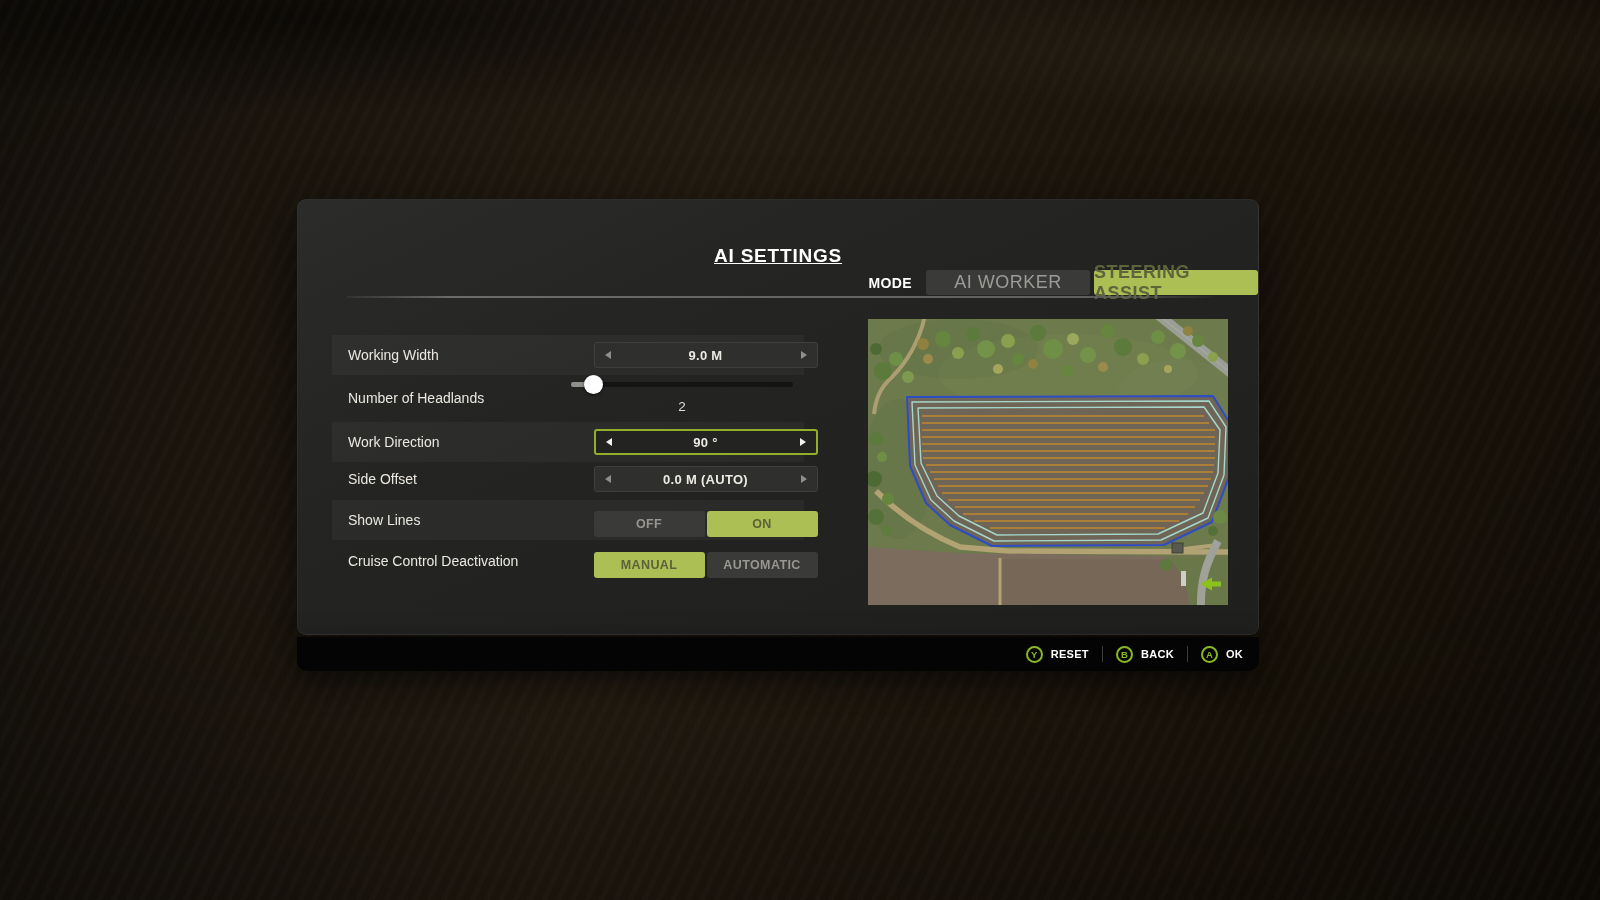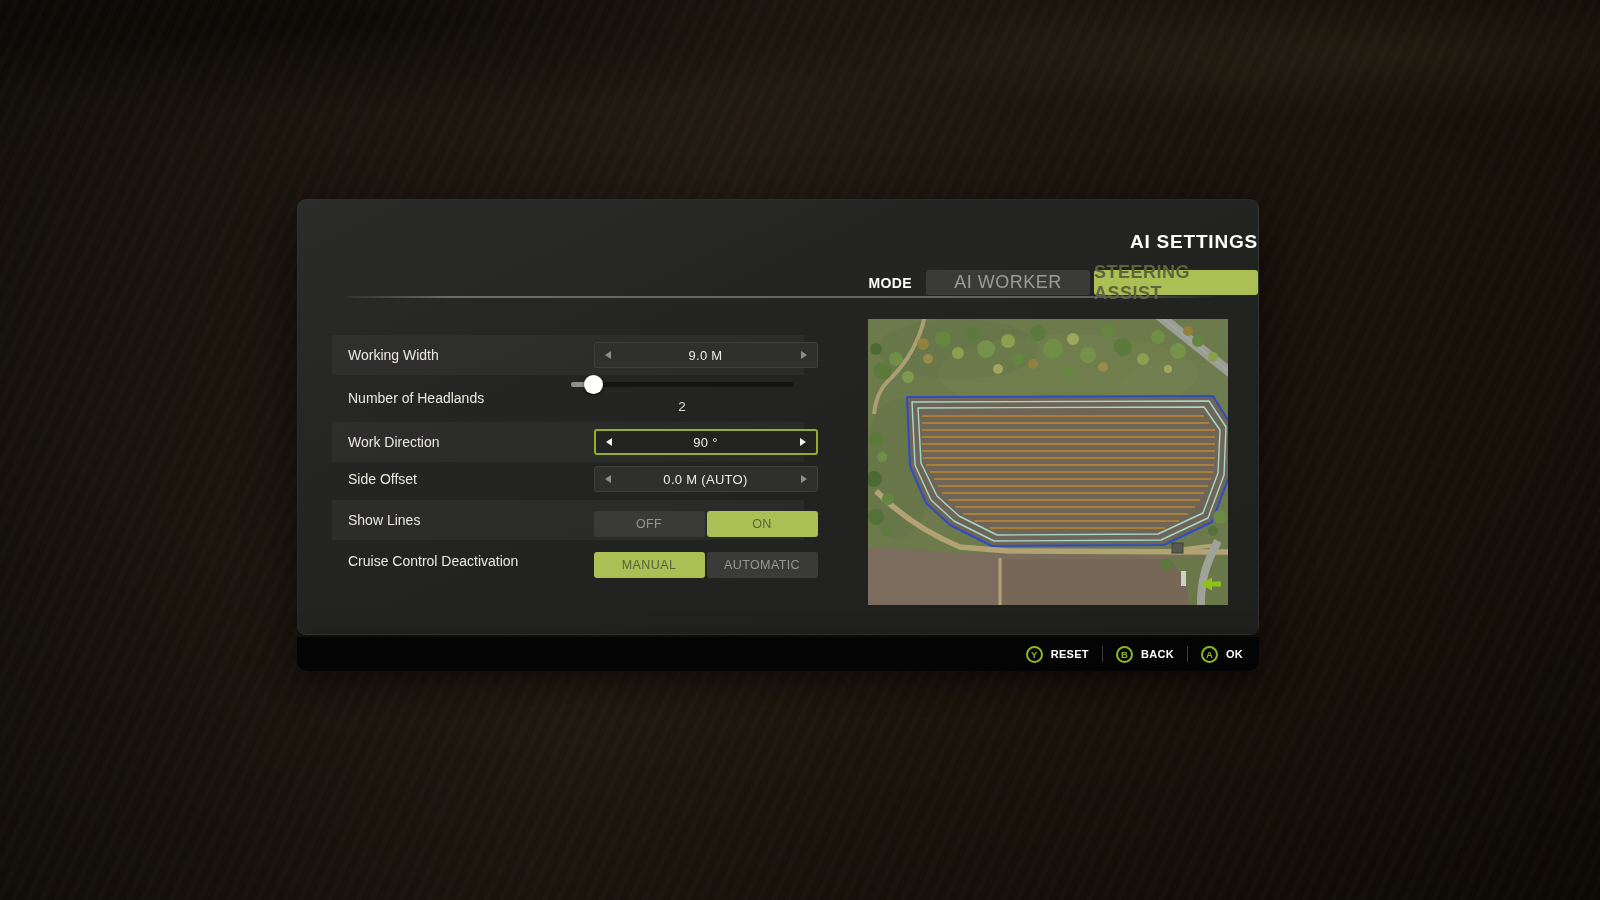--- a/index.html
+++ b/index.html
@@ -27,22 +27,22 @@
     box-shadow:0 14px 48px rgba(0,0,0,0.55);
   }
   .footer-bar {
     position:absolute; left:297px; top:637px; width:962px; height:34px;
     background:#040404; border-radius:0 0 10px 10px;
     display:flex; align-items:center; justify-content:flex-end;
     padding-right:16px; gap:13px;
     box-shadow:0 10px 30px rgba(0,0,0,0.5);
   }
   .dlg-title {
-    position:absolute; top:31px; left:0; width:100%;
-    text-align:right; color:#ffffff; font-size:19px; font-weight:bold; letter-spacing:0.8px;
+    position:absolute; top:45px; left:0; width:100%;
+    text-align:center; color:#ffffff; font-size:19px; font-weight:bold; letter-spacing:0.8px;text-decoration:underline;
   }
   .mode-row {
     position:absolute; top:70px; left:0; width:100%; height:25px;
     display:flex; justify-content:flex-end; align-items:center; gap:14px;
   }
   .mode-label { color:#ffffff; font-size:14px; font-weight:bold; letter-spacing:0.4px; }
   .tabs { display:flex; gap:4px; }
   .tab {
     width:164px; height:25px; border-radius:3px;
     display:flex; align-items:center; justify-content:center;
@@ -53,21 +53,21 @@
   .separator {
     position:absolute; top:96px; left:48px; width:867px; height:2px;
     background:linear-gradient(90deg, rgba(130,130,128,0.1), #6b6b68 12%, #606060 85%, rgba(100,100,100,0.08));
     border-radius:1px;
   }
   
   .rows { position:absolute; left:34px; top:121px; width:472px; }
   .row { position:absolute; left:0; width:472px; display:flex; align-items:center; }
   .row.light { background:rgba(255,255,255,0.038); }
   .row-label { padding-left:16px; color:#ebe8e1; font-size:14px; }
-  .ctrl-col { position:absolute; left:238px; width:271px; display:flex; justify-content:center; }
+  .ctrl-col { position:absolute; left:238px; width:271px; display:flex; justify-content:center;font-weight:bold; }
   .stepper {
     width:224px; height:26px; background:#2f2f2e; border:1px solid #3f3f3d; border-radius:3px;
     display:flex; align-items:center; justify-content:space-between; padding:0 10px; cursor:pointer;
   }
   .stepper.focused { background:#232322; border:2px solid #93af27; }
   .step-value { color:#eceae3; font-size:13px; letter-spacing:0.3px; flex:1; text-align:center; }
   .arr { width:0; height:0; border-top:4px solid transparent; border-bottom:4px solid transparent; }
   .arr.l { border-right:6px solid #8f8f8b; }
   .arr.r { border-left:6px solid #8f8f8b; }
   .stepper.focused .arr.l { border-right-color:#f2f2f0; }

